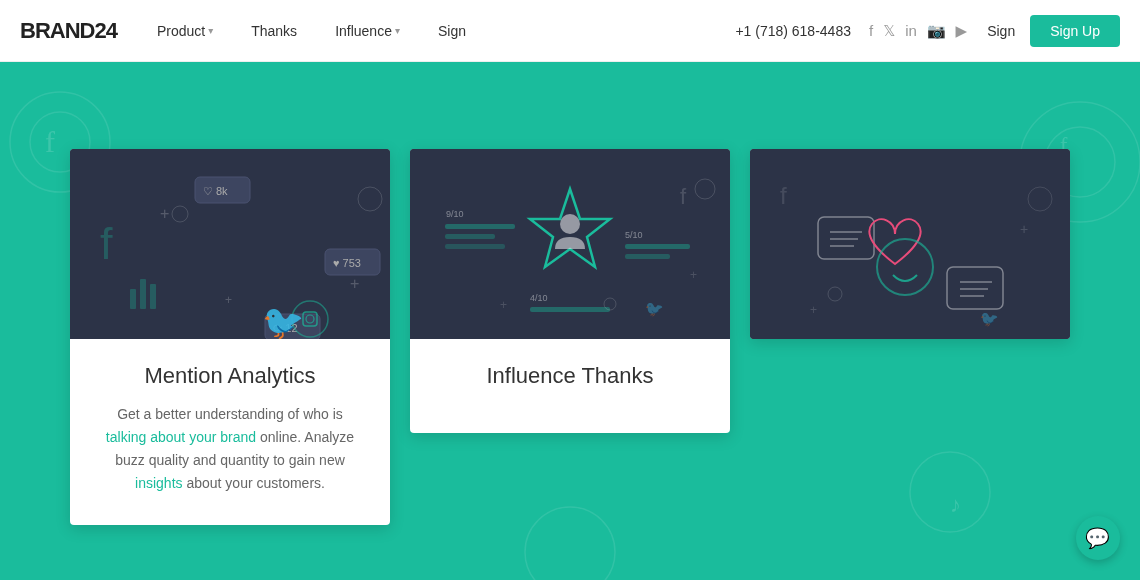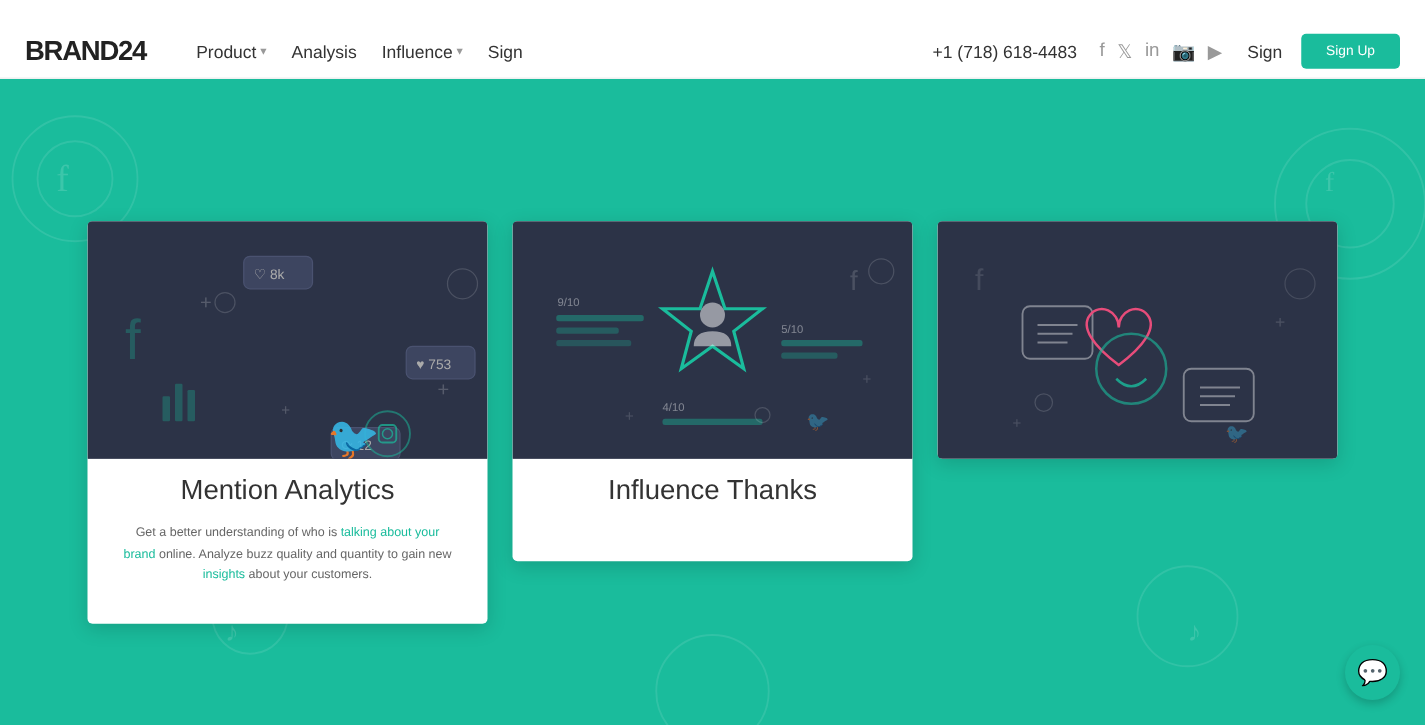--- a/index.html
+++ b/index.html
@@ -1,40 +1,39 @@
 <!DOCTYPE html>
 <html><head>
   <meta charset="utf-8">
   <style>
     * { margin: 0; padding: 0; box-sizing: border-box; }
     body { font-family: 'Segoe UI', Arial, sans-serif; width: 1140px; height: 580px; overflow: hidden; }
 
     
     nav {
       background: #fff;
-      height: 44px;
+      height: 62px;
       display: flex;
       align-items: center;
       padding: 0 20px;
       border-bottom: 1px solid #eee;
       position: relative;
       z-index: 10;
-      margin-top: 19px;
     }
     .nav-brand {
       font-size: 22px;
       font-weight: 900;
       color: #222;
       letter-spacing: -1px;
       margin-right: 30px;
     }
     .nav-links {
       display: flex;
       align-items: center;
-      gap: 0;
+      gap: 18px;
       flex: 1;
     }
     .nav-link {
       font-size: 14px;
       color: #333;
       text-decoration: none;
       padding: 0 10px;
       cursor: pointer;
       display: flex;
       align-items: center;
@@ -61,21 +60,21 @@
       color: #333;
       margin-right: 15px;
       cursor: pointer;
     }
     .nav-signup {
       background: #1abc9c;
       color: #fff;
       border: none;
       padding: 8px 20px;
       border-radius: 4px;
-      font-size: 11px;
+      font-size: 14px;
       cursor: pointer;
       font-weight: 500;
     }
 
     
     .main-bg {
       background: #1abc9c;
       width: 100%;
       height: 530px;
       position: relative;
@@ -115,31 +114,31 @@
     .card-image {
       background: #2c3347;
       height: 190px;
       position: relative;
       overflow: hidden;
       display: flex;
       align-items: center;
       justify-content: center;
     }
     .card-body {
-      padding: 12px 28px 30px;
+      padding: 24px 28px 30px;
       text-align: center;
     }
     .card-title {
       font-size: 22px;
       font-weight: 400;
       color: #333;
       margin-bottom: 14px;
     }
     .card-text {
-      font-size: 10px;
+      font-size: 14px;
       color: #666;
       line-height: 1.65;
     }
     .card-text a, .highlight {
       color: #1abc9c;
       text-decoration: none;
     }
 
     
     .chat-btn {
@@ -163,21 +162,21 @@
 <body>
 
 <nav>
   <div class="nav-brand">BRAND24</div>
   <div class="nav-links">
     <a class="nav-link">
       <span>Product</span>
       <span class="nav-chevron">▾</span>
     </a>
     <a class="nav-link">
-      <span>Analysis</span>
+      <span>Thanks</span>
     </a>
     <a class="nav-link">
       <span>Influence</span>
       <span class="nav-chevron">▾</span>
     </a>
     <a class="nav-link">
       <span>Sign</span>
     </a>
   </div>
   <div class="nav-phone">+1 (718) 618-4483</div>

